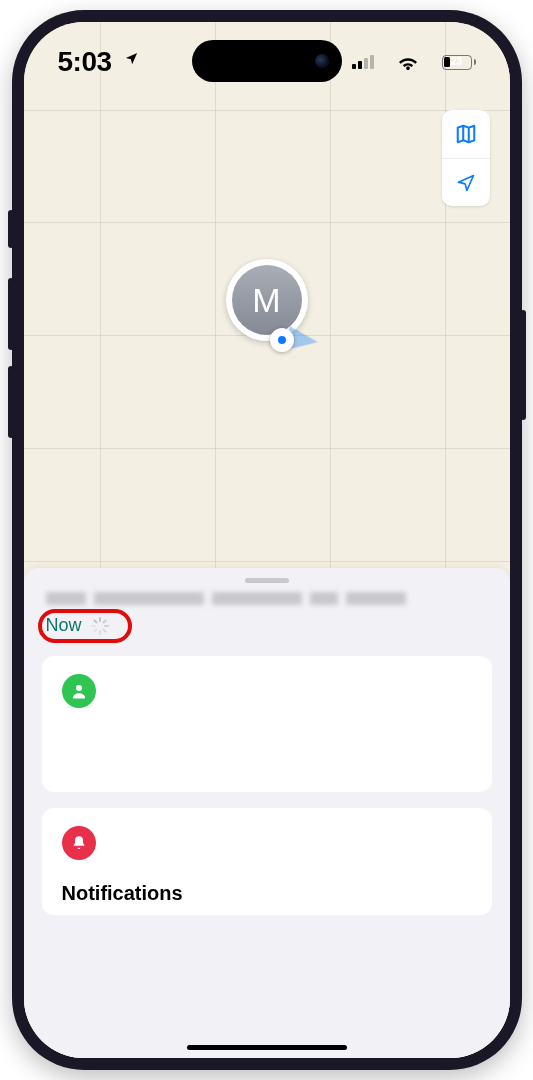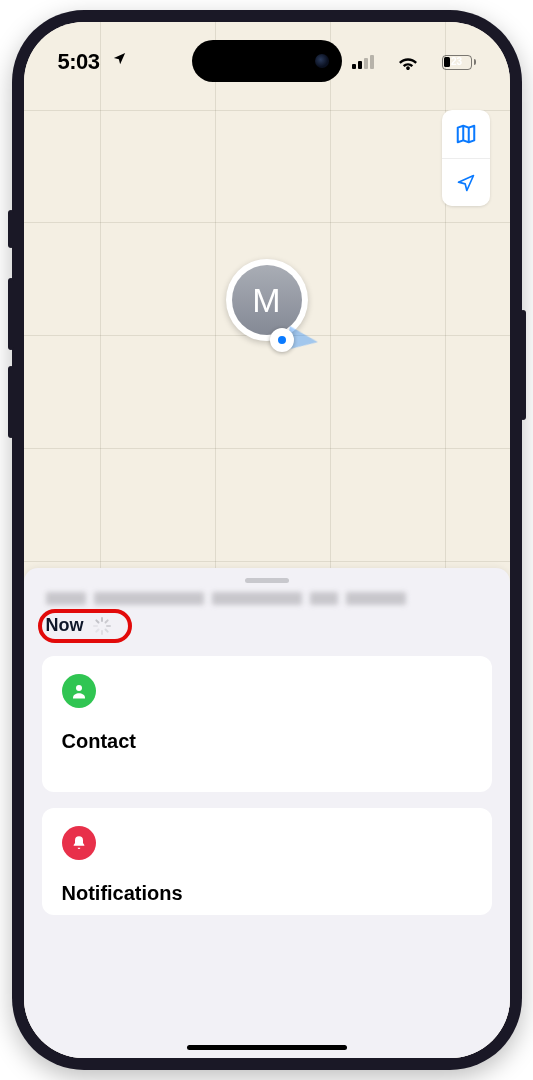--- a/index.html
+++ b/index.html
@@ -63,21 +63,21 @@
     top: 0; left: 0; right: 0;
     height: 70px;
     display: flex;
     justify-content: space-between;
     align-items: center;
     padding: 0 34px;
     z-index: 40;
     font-weight: 600;
     color: #000;
   }
-  .status-left { display:flex; align-items:center; gap:12px; font-size:22px; letter-spacing:-0.5px; margin-top:10px;justify-content:space-between;}
+  .status-left { display:flex; align-items:center; gap:12px; font-size:28px; letter-spacing:-0.5px; margin-top:10px;justify-content:space-between;}
   .status-right { display:flex; align-items:flex-start; gap:24px; margin-top:10px;}
   .loc-arrow { font-size:16px; transform: translateY(-2px); }
   .signal { display:flex; align-items:flex-end; gap:2px; height:14px;}
   .signal span { width:4px; background:#000; border-radius:1px;}
   .signal span.off { background: rgba(0,0,0,0.25);}
   .signal span:nth-child(1){height:5px}.signal span:nth-child(2){height:8px}
   .signal span:nth-child(3){height:11px}.signal span:nth-child(4){height:14px}
   .wifi-svg { width:20px; height:15px; }
   .battery {
     display:flex; align-items:center; gap:2px;
@@ -188,21 +188,21 @@
     display:flex; gap:8px; align-items:center;
   }
   .blur-chunk {
     height:13px; background:#c8c7cc; border-radius:2px; filter: blur(2.5px);
   }
   .now-row {
     display:flex; align-items:center; gap:8px;
     margin: 8px 0 0 22px;
     position:relative;
   }
-  .now-text { font-size:18px; color:#0f172a;font-weight:bold; }
+  .now-text { font-size:18px; color:#0f766e; }
   .spinner {
     width:18px; height:18px; position:relative;
   }
   .spinner span {
     position:absolute; left:50%; top:0;
     width:2px; height:5px; background:#c0c0c6; border-radius:1px;
     transform-origin: 1px 9px;
   }
   .red-callout {
     position:absolute;
@@ -349,21 +349,20 @@
       </div>
 
       <div class="cards-row">
         <div class="card">
           <div class="card-icon" style="background:#30c552">
             <svg width="18" height="18" viewBox="0 0 24 24" fill="#fff">
                 <circle cx="12" cy="8" r="4"></circle>
                 <path d="M4 21c0-4 4-6 8-6s8 2 8 6v1H4v-1z"></path>
               </svg>
           </div>
-          <div class="card-title">Contact</div>
         </div>
       </div>
 
       <div class="card full" style="min-height:auto;padding-bottom:10px;">
         <div class="card-icon" style="background:#e8304a">
           <svg width="16" height="16" viewBox="0 0 24 24" fill="#fff">
               <path d="M12 2a6 6 0 0 0-6 6v4l-2 3v1h16v-1l-2-3V8a6 6 0 0 0-6-6z"></path>
               <path d="M10 19a2 2 0 0 0 4 0h-4z"></path>
             </svg>
         </div>

